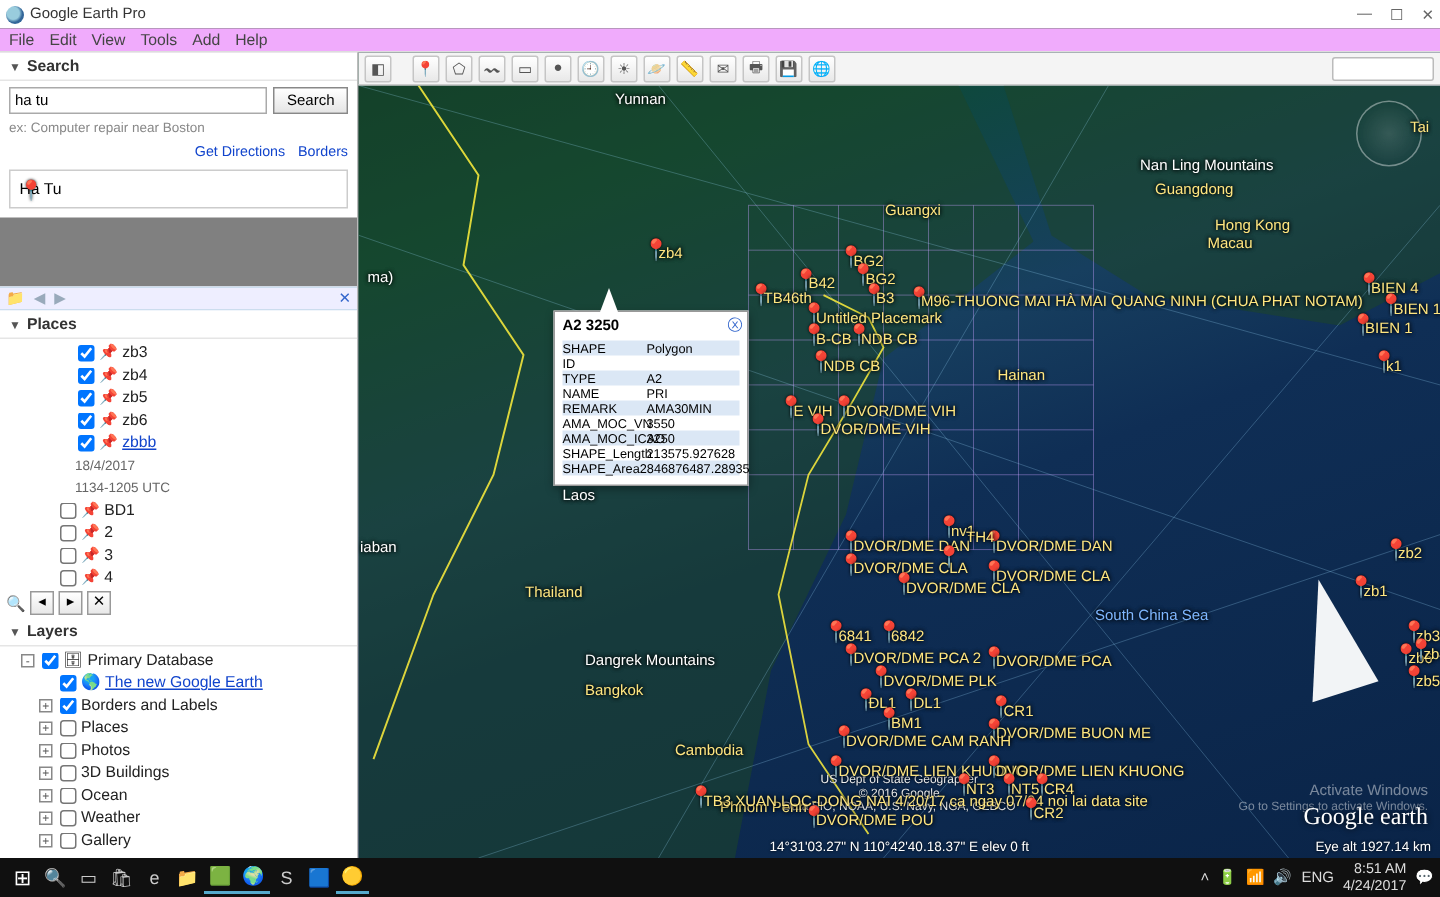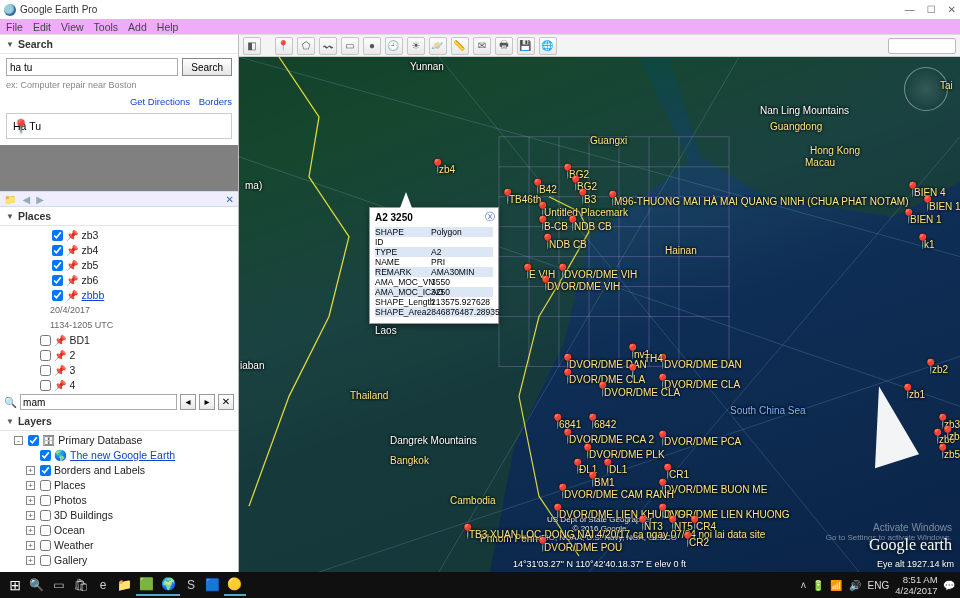--- a/index.html
+++ b/index.html
@@ -156,21 +156,21 @@
             <input type="checkbox" checked="" style="">
             <span class="pushpin">📌</span>
             <span>zb6</span>
           </div>
           <div class="item indent2 ">
             <span style="display:inline-block;width:11px"></span>
             <input type="checkbox" checked="" style="">
             <span class="pushpin">📌</span>
             <span class="link">zbbb</span>
           </div>
-          <div class="meta">20/4/2017</div>
+          <div class="meta">18/4/2017</div>
           <div class="meta">1134-1205 UTC</div>
           <div class="item indent1 ">
             <span style="display:inline-block;width:11px"></span>
             <input type="checkbox" style="">
             <span class="pushpin">📌</span>
             <span>BD1</span>
           </div>
           <div class="item indent1 ">
             <span style="display:inline-block;width:11px"></span>
             <input type="checkbox" style="">
@@ -186,21 +186,20 @@
           <div class="item indent1 ">
             <span style="display:inline-block;width:11px"></span>
             <input type="checkbox" style="">
             <span class="pushpin" style="color:#b8a">📌</span>
             <span>4</span>
           </div>
         </div>
       </div>
     <div class="filterrow">
       <span style="color:#888">🔍</span>
-      <input value="mam" style="">
       <div class="btn">◂</div>
       <div class="btn">▸</div>
       <div class="btn">✕</div>
     </div>
 
     <div class="panelhead">
         <span class="tri">▼</span>
         <span>Layers</span>
       </div>
     <div class="layers-body">

